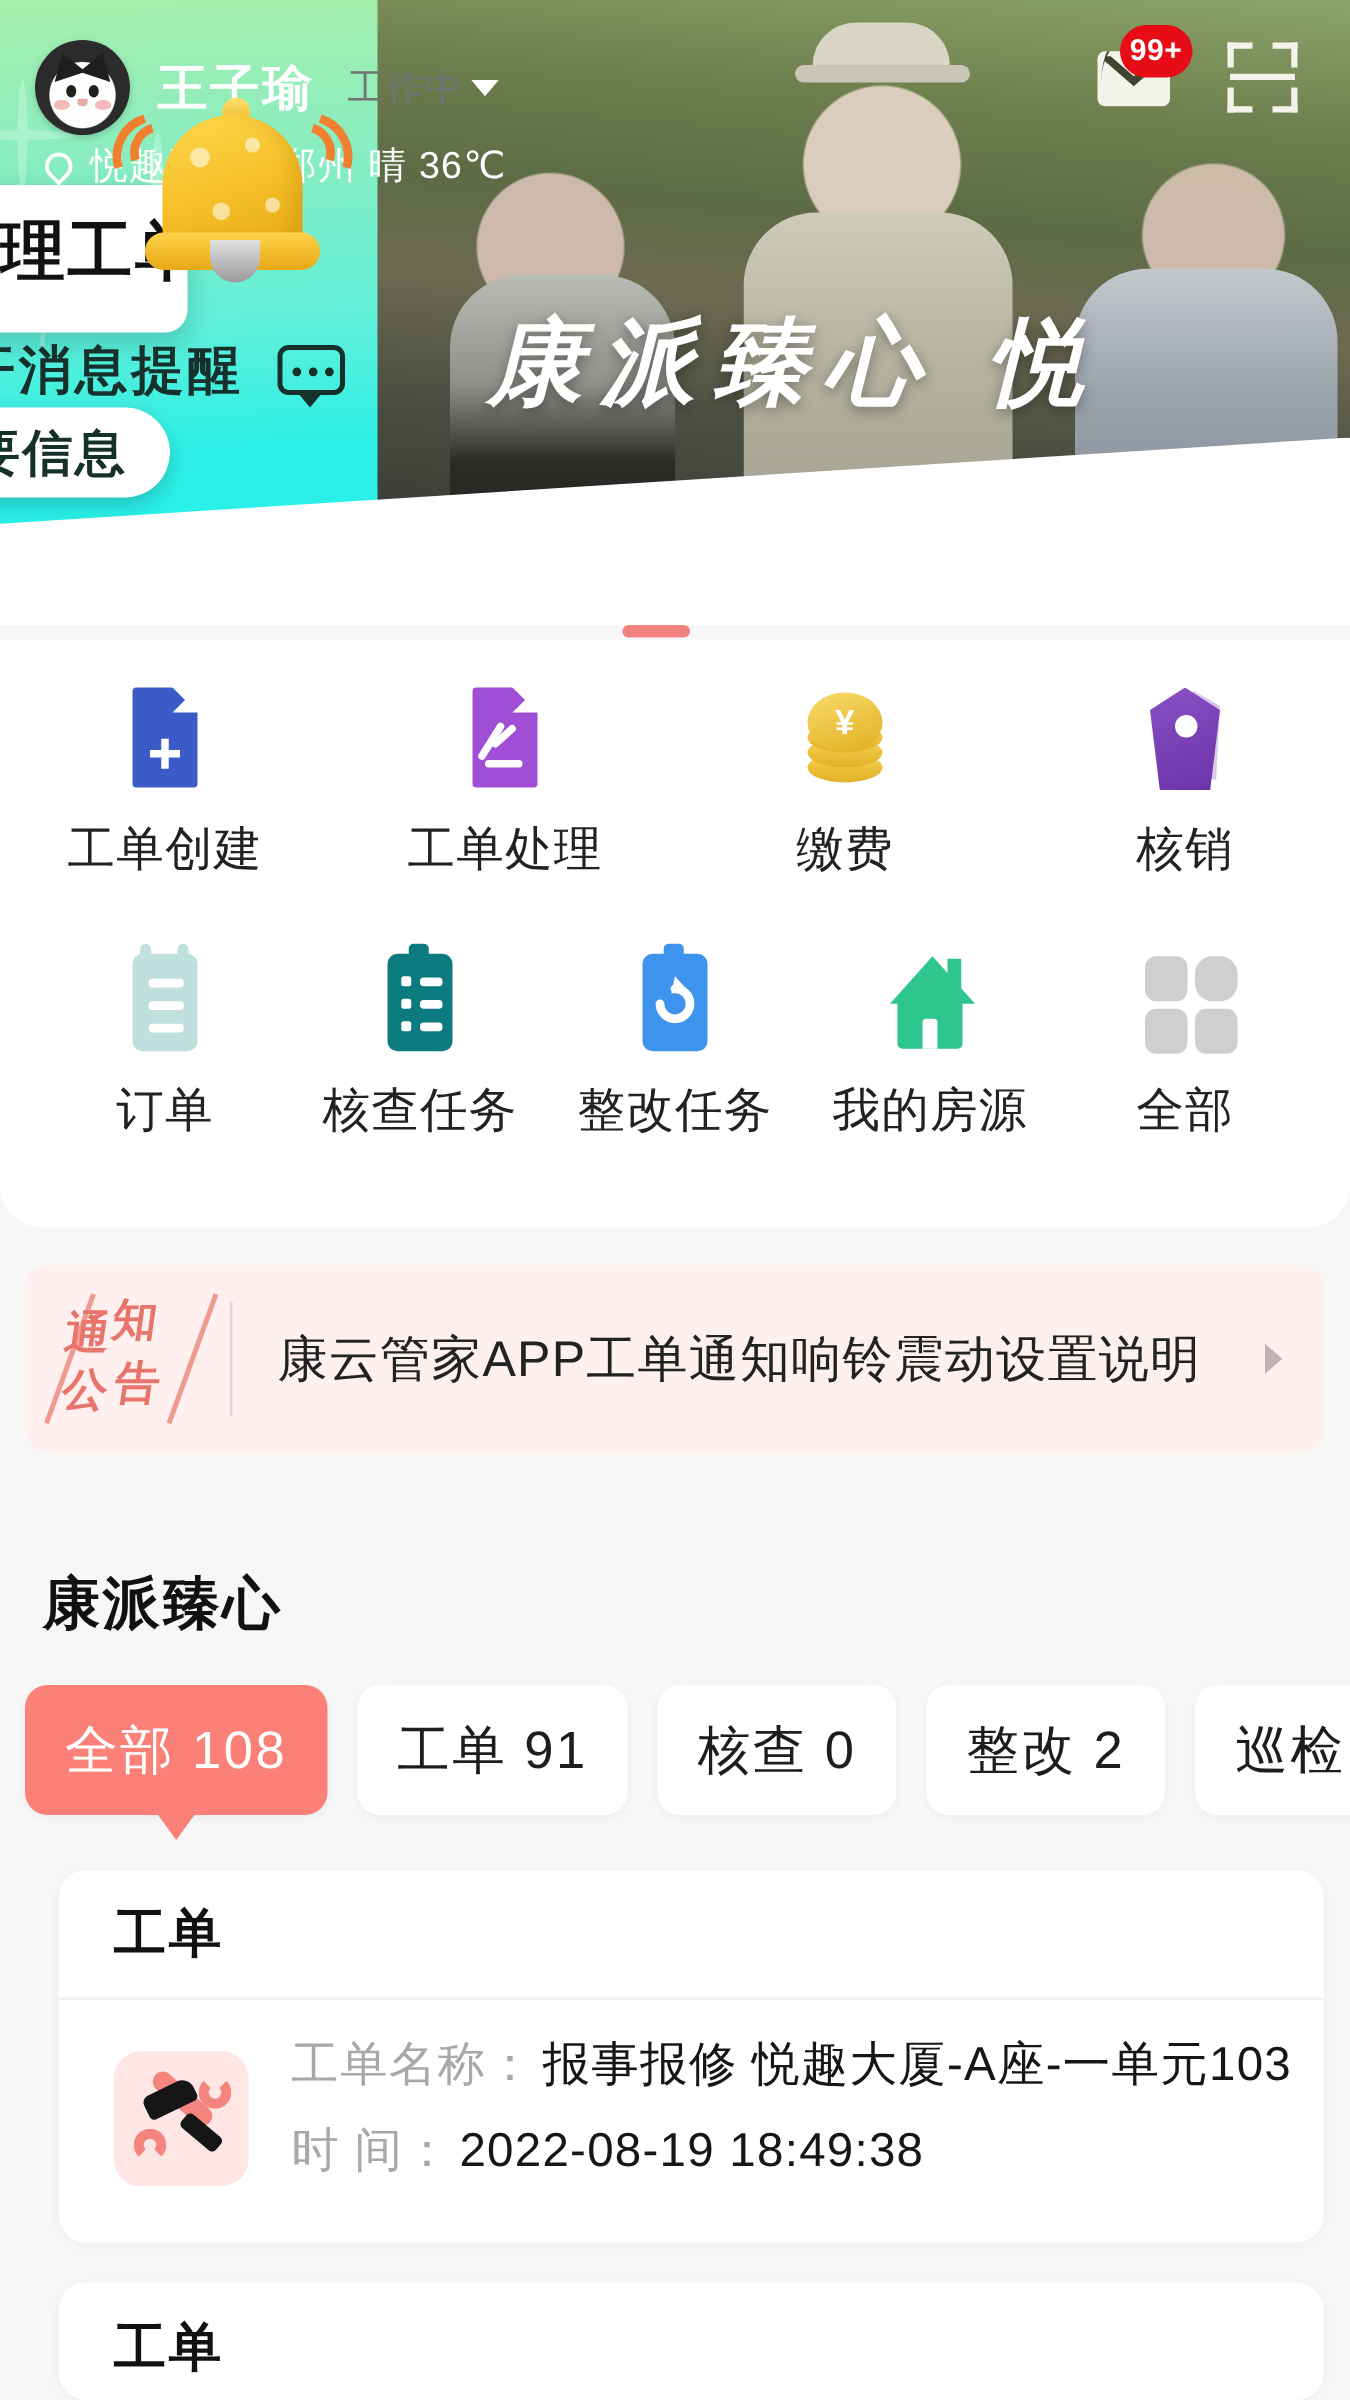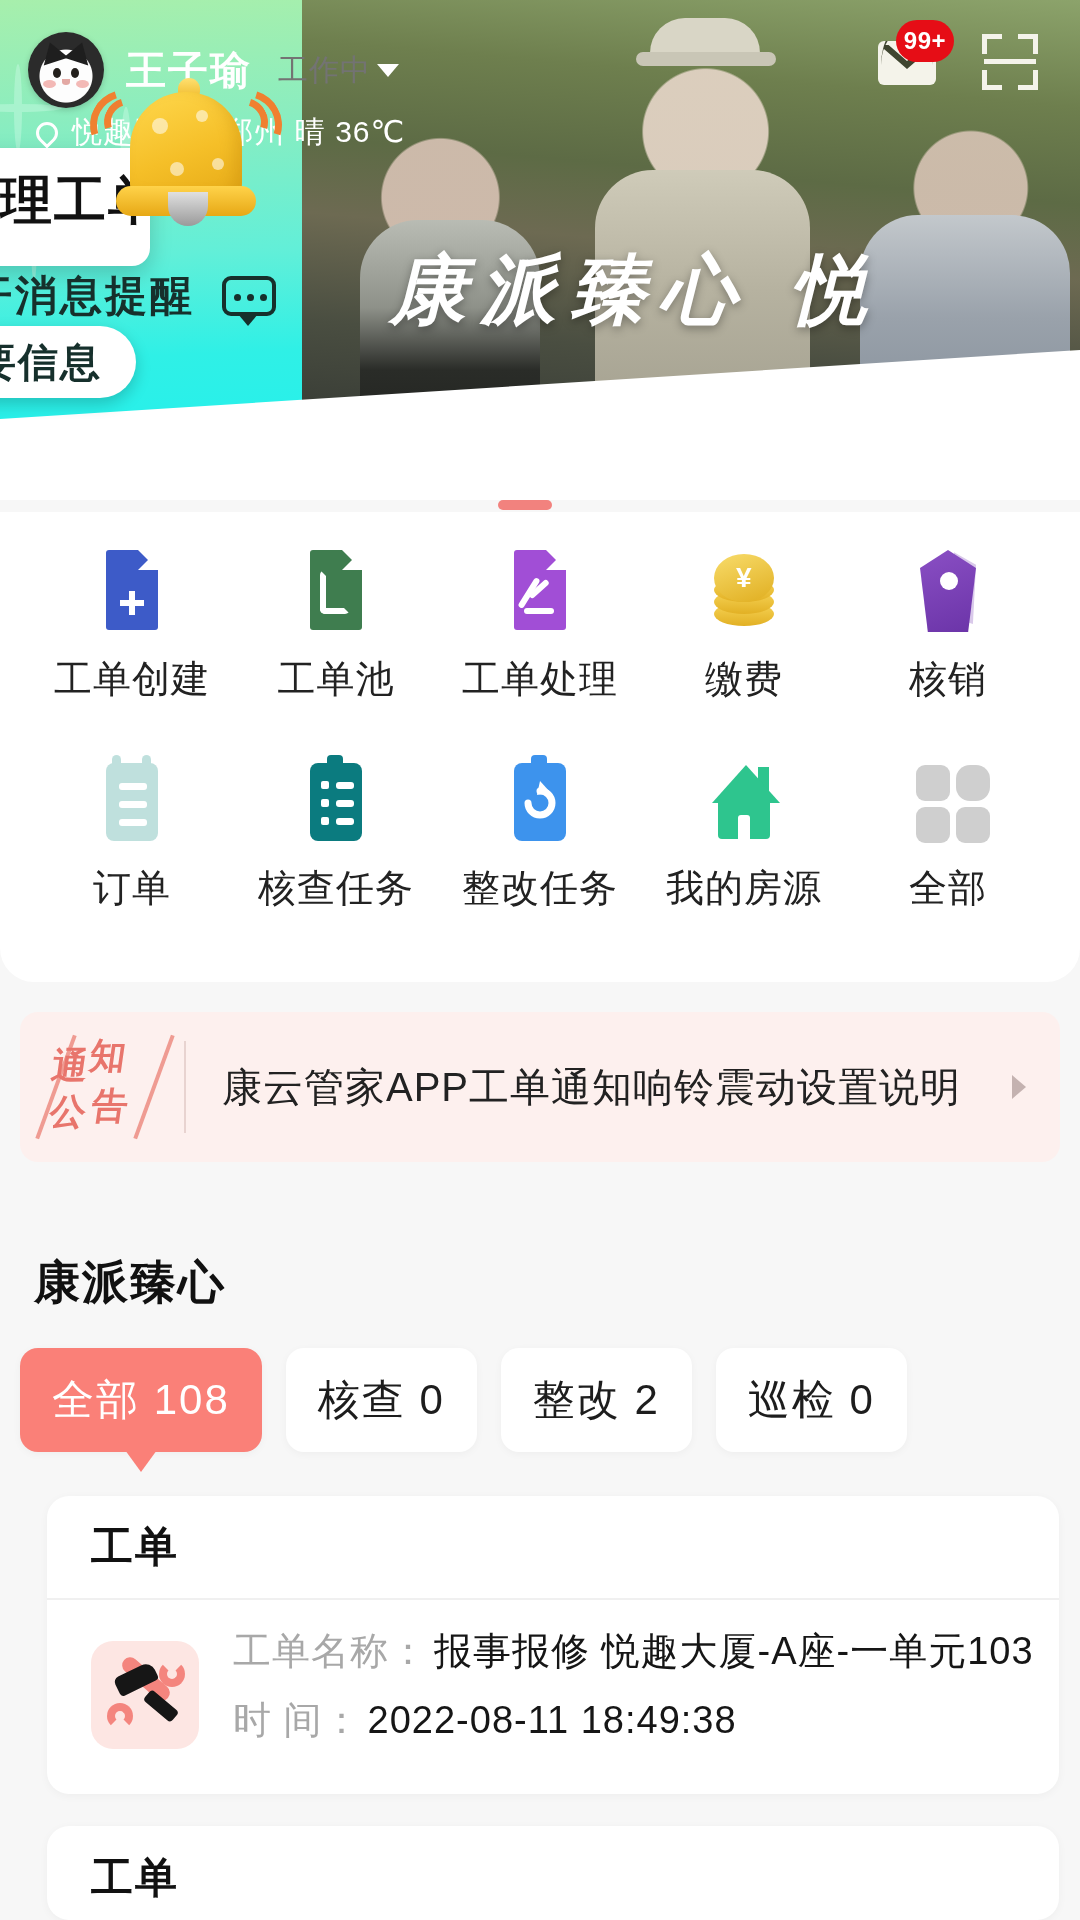--- a/index.html
+++ b/index.html
@@ -379,29 +379,20 @@
       <div class="glyph">
         <div class="doc" style="background:#3d5bc8;">
           <div class="doc-fold"></div>
             <div class="plus-h"></div>
             <div class="plus-v"></div>
         </div>
       </div>
       <div class="label">工单创建</div>
     </div>
 
-    <div class="cell">
-      <div class="glyph">
-        <div class="doc" style="background:#3f7d4f;">
-          <div class="doc-fold"></div>
-            <div class="pool-inner"></div>
-        </div>
-      </div>
-      <div class="label">工单池</div>
-    </div>
 
     <div class="cell">
       <div class="glyph">
         <div class="doc" style="background:#a14ed6;">
           <div class="doc-fold"></div>
             <div class="pen-l3"></div>
             <div class="pen-l1"></div>
             <div class="pen-l2"></div>
         </div>
       </div>
@@ -507,20 +498,21 @@
   </div>
   <div class="notice-div"></div>
   <div class="notice-text">康云管家APP工单通知响铃震动设置说明</div>
   <div class="notice-arrow"></div>
 </div>
 
 <div class="todo-title">康派臻心</div>
 
 <div class="tabs">
   <div class="tab active">全部 108</div>
+  <div class="tab">工单 91</div>
   <div class="tab">核查 0</div>
   <div class="tab">整改 2</div>
   <div class="tab">巡检 0</div>
 
 </div>
 
 <div class="order-card card1">
   <div class="card-head">工单</div>
   <div class="card-body">
     <div class="tool-icon">
@@ -530,21 +522,21 @@
       <div class="hammer-h"></div>
         <div class="hammer-s"></div>
     </div>
     <div class="order-fields">
       <div class="frow">
         <span class="fkey">工单名称：</span>
         <span class="fval">报事报修 悦趣大厦-A座-一单元103</span>
       </div>
       <div class="frow">
         <span class="fkey">时    间：</span>
-        <span class="fval">2022-08-11 18:49:38</span>
+        <span class="fval">2022-08-19 18:49:38</span>
       </div>
     </div>
   </div>
 </div>
 
 <div class="order-card card2">
   <div class="card-head">工单</div>
 </div>
 
 </body></html>

